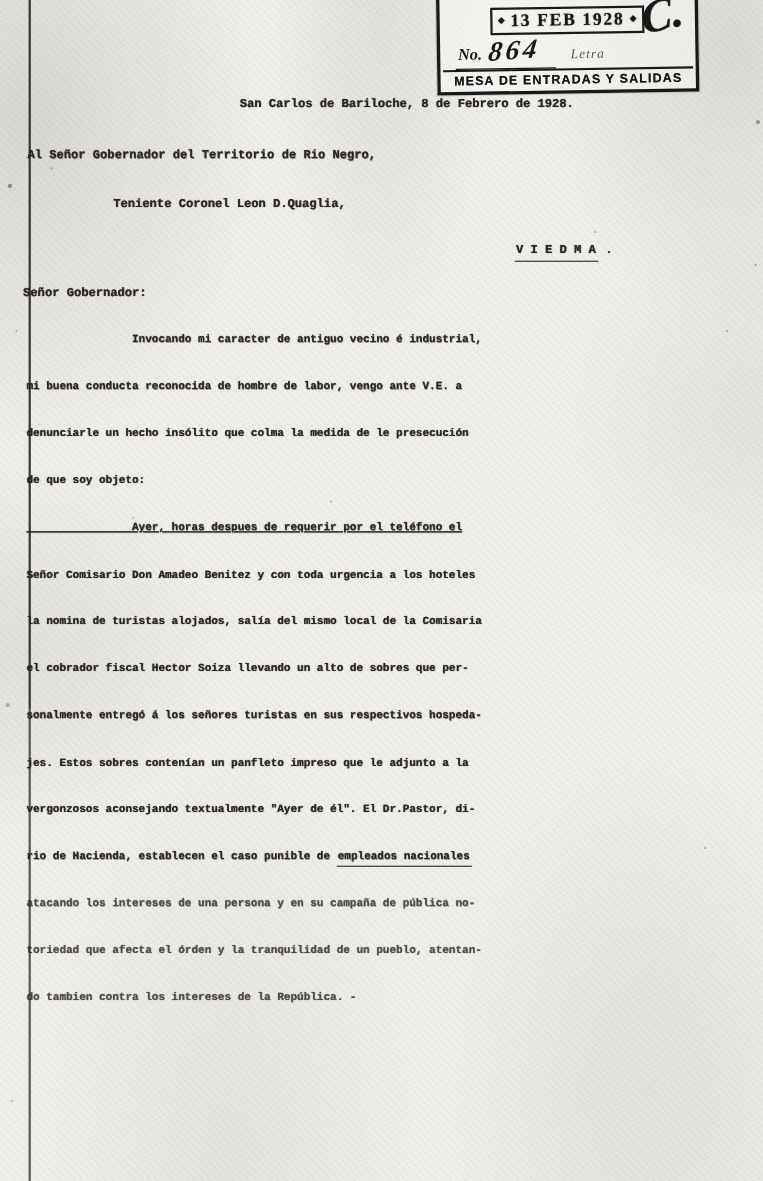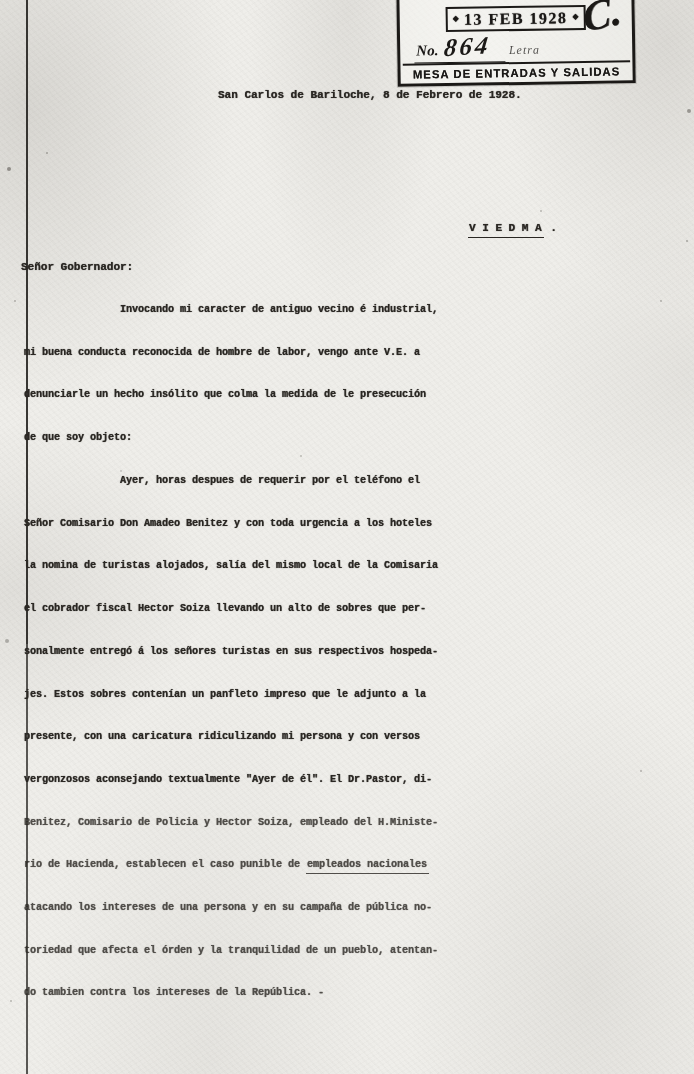--- a/index.html
+++ b/index.html
@@ -58,21 +58,21 @@
     position:relative;
     white-space:pre;
     height:22px;
     margin-bottom:20.7px;
     font-weight:bold;
     font-size:10px;
     line-height:22px;
     text-shadow:0 0 1px rgba(42,39,35,.75), .4px .4px .6px rgba(42,39,35,.4);
   }
   .body-line:nth-child(n+13){opacity:.8;filter:blur(.35px);}
-  .para-gap{margin-top:21px;}
+  .para-gap{margin-top:21px;text-decoration:underline;}
   .u{border-bottom:1.8px solid currentColor;padding:0 2px 2.5px 1px;}
   .dateline{left:218px;top:84px;}
   .recipient1{left:25px;top:131px;}
   .recipient2{left:103px;top:175px;}
   .cityline{left:468px;top:217px;}
   .salutation{left:21px;top:256px;}
   
   .stamp{
     position:absolute;left:397px;top:-14px;width:232px;height:93px;
     border:3px solid var(--stamp-ink,#1b1917);
@@ -96,21 +96,21 @@
     padding:0 0 0 14px;margin-top:1px;height:30px;
     font-family:"Liberation Serif","DejaVu Serif",serif;
   }
   .no-group{border-bottom:1.6px solid currentColor;display:flex;align-items:baseline;padding:0 14px 1px 2px;}
   .no-label{font-style:italic;font-size:15px;font-weight:bold;text-align:center;}
   .hand-number{
     font-style:italic;font-size:25px;font-weight:bold;
     transform:skewX(-10deg) rotate(-3deg);
     margin-left:6px;letter-spacing:3px;
   }
-  .letra-label{font-style:italic;font-size:12px;margin-left:4px;opacity:.75;letter-spacing:1px;font-family:Liberation Serif, serif;}
+  .letra-label{font-style:italic;font-size:12px;margin-left:14px;opacity:.75;letter-spacing:1px;font-family:Liberation Serif, serif;}
   .hand-letra{
     position:absolute;right:10px;top:6px;
     font-family:"Liberation Serif","DejaVu Serif",serif;
     font-style:italic;font-weight:bold;font-size:42px;line-height:40px;
     transform:rotate(-12deg) skewX(-6deg);
     text-shadow:.5px .5px 0 rgba(27,25,23,.6);
   }
   .stamp-office{
     position:absolute;left:0;right:0;bottom:0;
     border-top:2.4px solid currentColor;
@@ -143,36 +143,36 @@
         <span class="no-label">No.</span>
         <span class="hand-number">864</span>
       </span>
       <span class="letra-label">Letra</span>
     </div>
     <span class="hand-letra">C.</span>
     <div class="stamp-office">MESA DE ENTRADAS Y SALIDAS</div>
   </div>
 
   <div class="line dateline">San Carlos de Bariloche, 8 de Febrero de 1928.</div>
+  <div class="line recipient1">Al Señor Gobernador del Territorio de Rio Negro,</div>
+  <div class="line recipient2">Teniente Coronel Leon D.Quaglia,</div>
   <div class="line cityline"><span class="u">V I E D M A</span><span> .</span></div>
   <div class="line salutation">Señor Gobernador:</div>
 
   <div class="body">
       <div class="body-line">                Invocando mi caracter de antiguo vecino é industrial,</div>
       <div class="body-line">mi buena conducta reconocida de hombre de labor, vengo ante V.E. a</div>
       <div class="body-line">denunciarle un hecho insólito que colma la medida de le presecución</div>
       <div class="body-line">de que soy objeto:</div>
       <div class="body-line para-gap">                Ayer, horas despues de requerir por el teléfono el</div>
       <div class="body-line">Señor Comisario Don Amadeo Benitez y con toda urgencia a los hoteles</div>
       <div class="body-line">la nomina de turistas alojados, salía del mismo local de la Comisaria</div>
       <div class="body-line">el cobrador fiscal Hector Soiza llevando un alto de sobres que per-</div>
       <div class="body-line">sonalmente entregó á los señores turistas en sus respectivos hospeda-</div>
       <div class="body-line">jes. Estos sobres contenían un panfleto impreso que le adjunto a la</div>
-      <div class="body-line">presente, con una caricatura ridiculizando mi persona y con versos</div>
       <div class="body-line">vergonzosos aconsejando textualmente "Ayer de él". El Dr.Pastor, di-</div>
-      <div class="body-line">Benitez, Comisario de Policia y Hector Soiza, empleado del H.Ministe-</div>
       <div class="body-line">rio de Hacienda, establecen el caso punible de <span class="u">empleados nacionales</span></div>
       <div class="body-line">atacando los intereses de una persona y en su campaña de pública no-</div>
       <div class="body-line">toriedad que afecta el órden y la tranquilidad de un pueblo, atentan-</div>
       <div class="body-line">do tambien contra los intereses de la República. -</div>
     </div>
 
 </div>
 
 </body></html>

